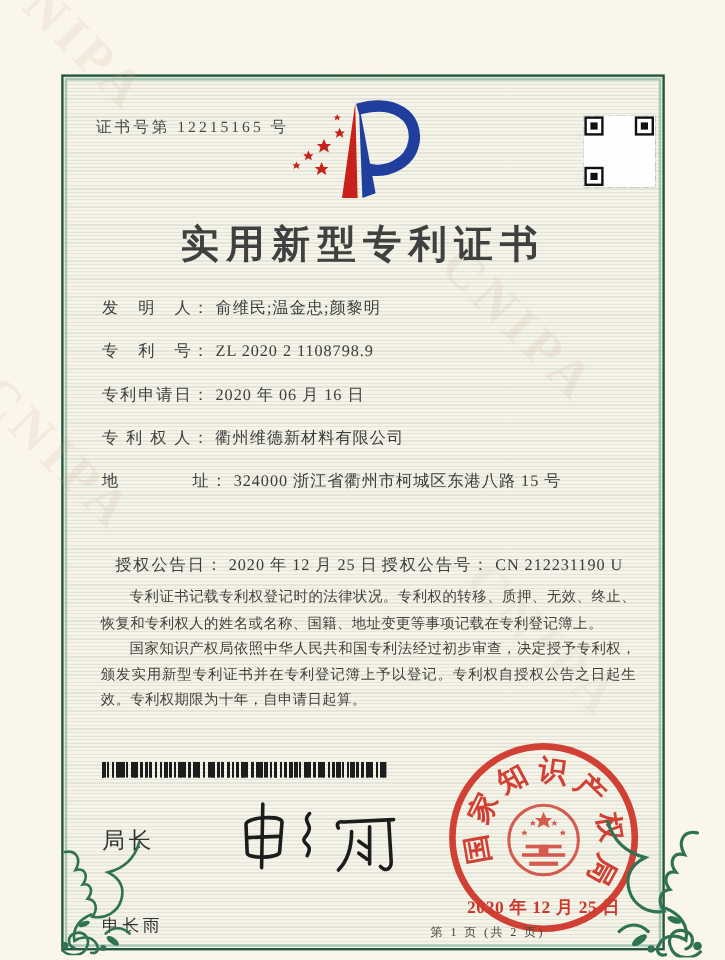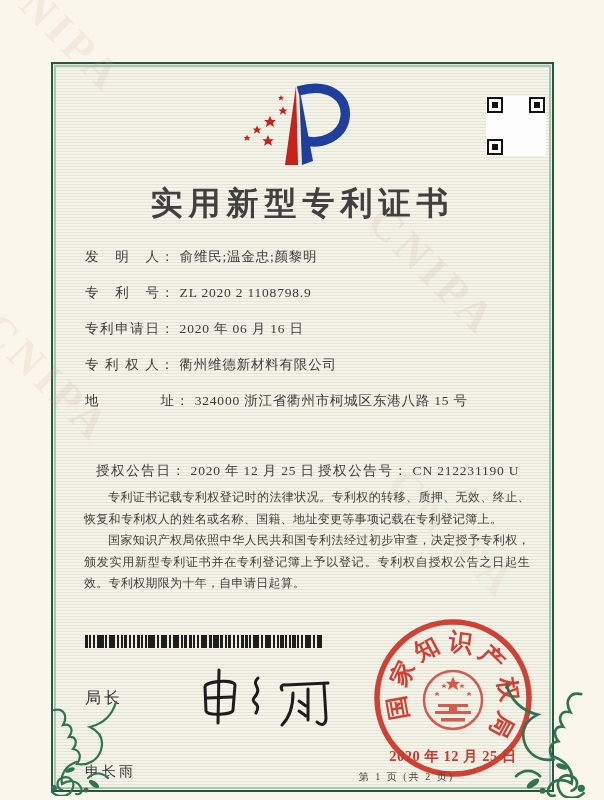--- a/index.html
+++ b/index.html
@@ -75,21 +75,21 @@
   }
   .body-text p{margin:0;text-indent:2em;}
 
   .barcode{
     position:absolute;left:85px;top:635px;width:237px;height:13px;
     background-image:
       repeating-linear-gradient(90deg,#1d1d1d 0 2px,transparent 2px 4px),
       repeating-linear-gradient(90deg,#1d1d1d 0 1px,transparent 1px 9px),
       repeating-linear-gradient(90deg,#1d1d1d 0 3px,transparent 3px 13px);
   }
-  .sig-title{position:absolute;left:85px;top:688px;font-size:16px;letter-spacing:3px;color:#333;}
+  .sig-title{position:absolute;left:85px;top:688px;font-size:19px;letter-spacing:3px;color:#333;}
   .sig-name{position:absolute;left:85px;top:719px;font-size:14px;letter-spacing:3px;color:#333;margin-top:44px;}
   .signature{position:absolute;left:190px;top:660px;width:150px;height:82px;}
 
   .seal{position:absolute;left:365px;top:610px;width:176px;height:176px;opacity:0.93;mix-blend-mode:multiply;}
 
   .footer{
     position:absolute;left:51px;top:770px;width:403px;text-align:right;
     font-size:10px;letter-spacing:2px;color:#45453f;
   }
   .flourish{position:absolute;}
@@ -107,20 +107,21 @@
   <div class="watermark wm2">CNIPA</div>
   <div class="watermark wm3">CNIPA</div>
   <div class="watermark wm4">CNIPA</div>
 
   <div class="frame">
     <div class="frame-inner"></div>
   </div>
 
   <div class="content">
 
+    <div class="cert-no">证书号第 12215165 号</div>
 
     <svg class="logo" viewBox="0 0 128 94">
       <defs>
         <path id="star" d="M0,-10 L2.94,-3.09 L9.51,-3.09 L4.76,1.18 L6.57,8.09 L0,4 L-6.57,8.09 L-4.76,1.18 L-9.51,-3.09 L-2.94,-3.09 Z"></path>
       </defs>
       <path d="M58,4 L47,83 L60,83 Z" fill="#c8201a"></path>
       <path d="M61,4 L64,83 L75,79 Z" fill="#1f3e9e"></path>
       <path d="M60,9 C92,0 110,16 107,36 C104,55 82,64 65,58" fill="none" stroke="#1f3e9e" stroke-width="9.5"></path>
       <use href="#star" fill="#c8201a" transform="translate(43,16) scale(0.3)"></use>
       <use href="#star" fill="#c8201a" transform="translate(45,29) scale(0.46)"></use>

